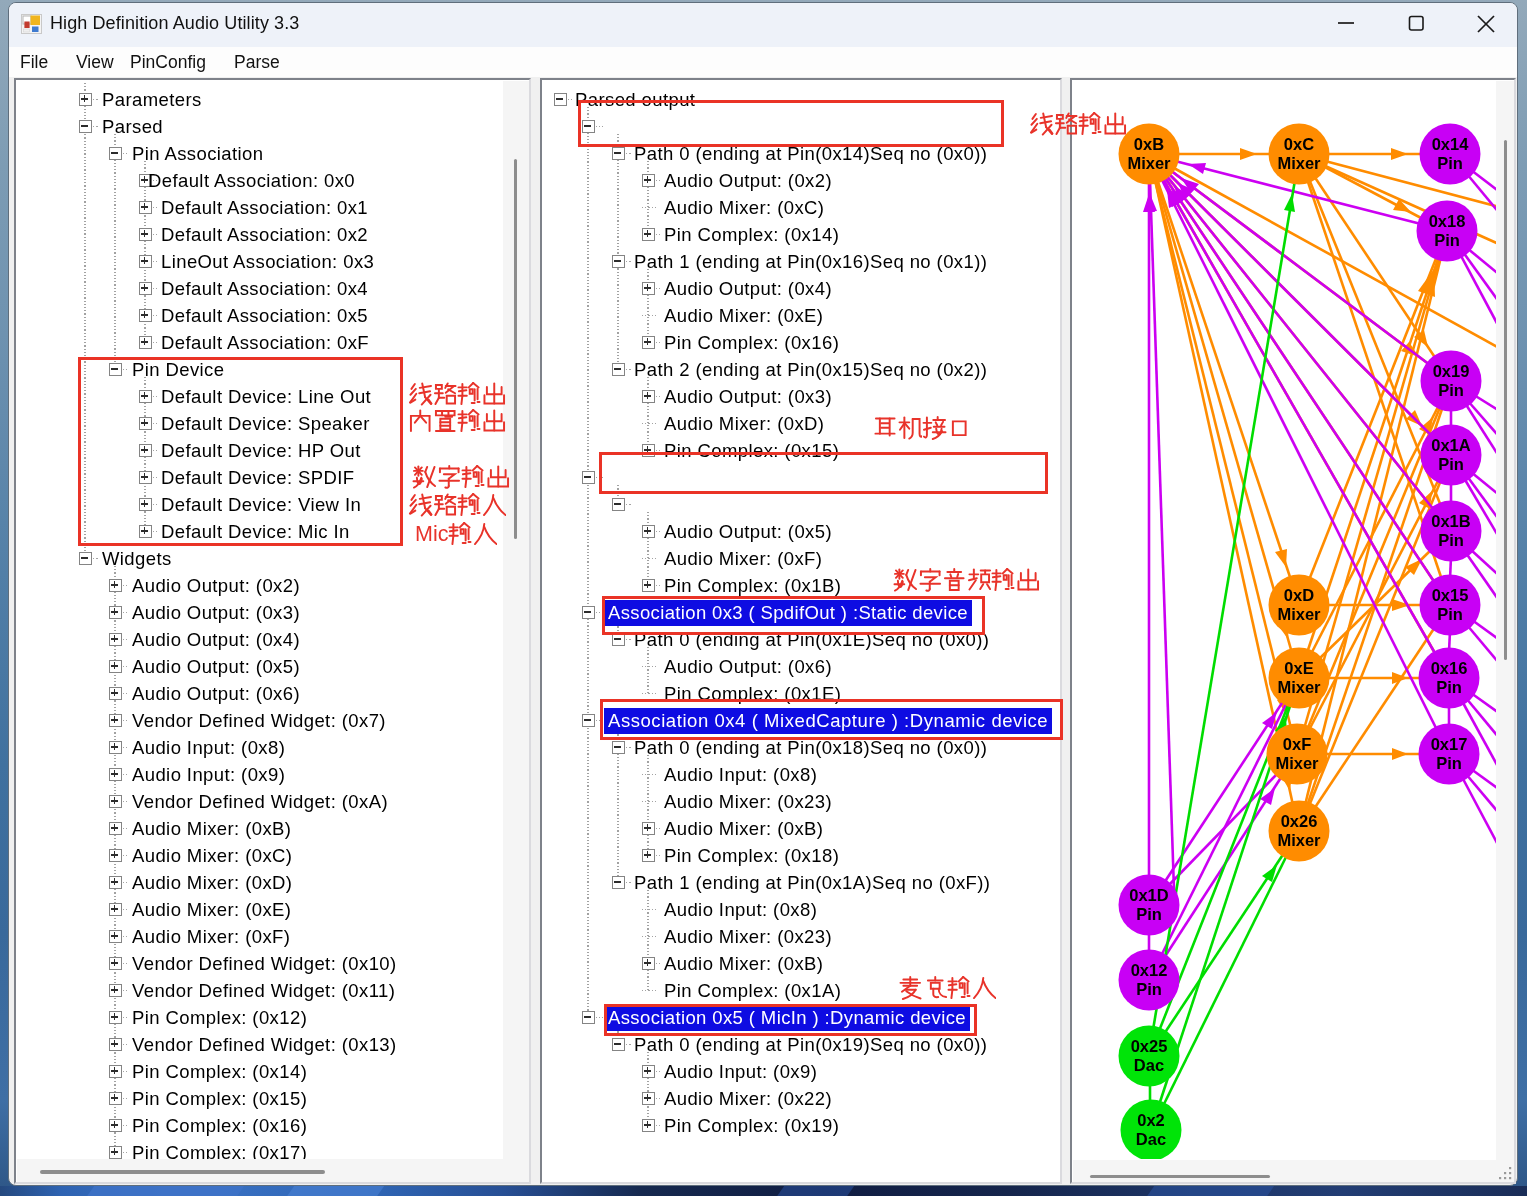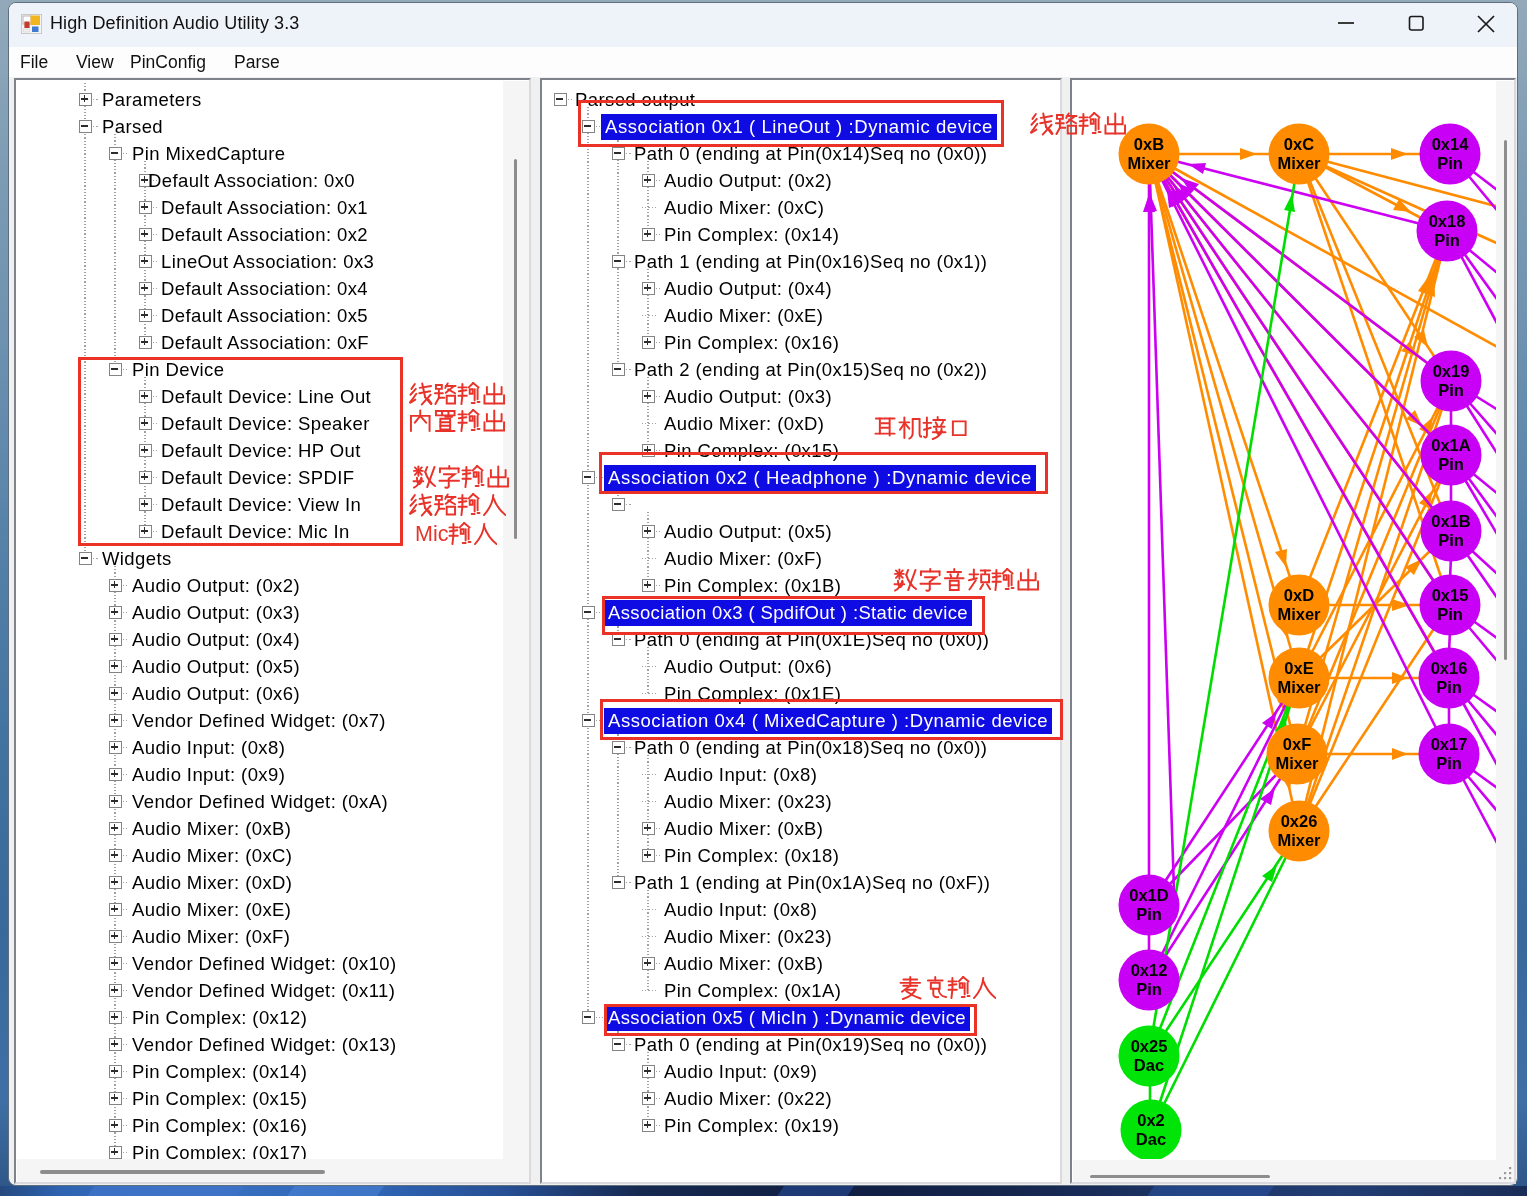--- a/index.html
+++ b/index.html
@@ -70,21 +70,21 @@
 <div class="tr" style="left:102px;top:86.0px">Parameters</div>
 <div class="pm" style="left:78.5px;top:120.0px">
         <i class="h"></i>
       </div>
 <div class="dh" style="left:93px;top:125.5px;width:6px"></div>
 <div class="tr" style="left:102px;top:113.0px">Parsed</div>
 <div class="pm" style="left:108.5px;top:147.0px">
         <i class="h"></i>
       </div>
 <div class="dh" style="left:123px;top:152.5px;width:6px"></div>
-<div class="tr" style="left:132px;top:140.0px">Pin MixedCapture</div>
+<div class="tr" style="left:132px;top:140.0px">Pin Association</div>
 <div class="pm" style="left:138.5px;top:174.0px">
         <i class="h"></i>
         <i class="v"></i>
       </div>
 <div class="dh" style="left:153px;top:179.5px;width:5px"></div>
 <div class="tr" style="left:148px;top:167.0px">Default Association: 0x0</div>
 <div class="pm" style="left:138.5px;top:201.0px">
         <i class="h"></i>
         <i class="v"></i>
       </div>
@@ -323,21 +323,20 @@
 <div class="dv" style="left:647px;top:1051.5px;height:74.0px"></div>
 <div class="pm" style="left:553.5px;top:93.0px">
         <i class="h"></i>
       </div>
 <div class="dh" style="left:568px;top:98.5px;width:4px"></div>
 <div class="tr" style="left:575px;top:86.0px">Parsed output</div>
 <div class="pm" style="left:581.5px;top:120.0px">
         <i class="h"></i>
       </div>
 <div class="dh" style="left:596px;top:125.5px;width:7px"></div>
-<div class="hl" style="left:601px;top:113.5px;letter-spacing:0.58px">Association 0x1 ( LineOut ) :Dynamic device</div>
 <div class="pm" style="left:611.5px;top:147.0px">
         <i class="h"></i>
       </div>
 <div class="dh" style="left:626px;top:152.5px;width:5px"></div>
 <div class="tr" style="left:634px;top:140.0px">Path 0 (ending at Pin(0x14)Seq no (0x0))</div>
 <div class="pm" style="left:641.5px;top:174.0px">
         <i class="h"></i>
         <i class="v"></i>
       </div>
 <div class="dh" style="left:656px;top:179.5px;width:5px"></div>
@@ -385,21 +384,20 @@
 <div class="pm" style="left:641.5px;top:444.0px">
         <i class="h"></i>
         <i class="v"></i>
       </div>
 <div class="dh" style="left:656px;top:449.5px;width:5px"></div>
 <div class="tr" style="left:664px;top:437.0px">Pin Complex: (0x15)</div>
 <div class="pm" style="left:581.5px;top:471.0px">
         <i class="h"></i>
       </div>
 <div class="dh" style="left:596px;top:476.5px;width:7px"></div>
-<div class="hl" style="left:604px;top:464.5px;letter-spacing:0.67px">Association 0x2 ( Headphone ) :Dynamic device</div>
 <div class="pm" style="left:611.5px;top:498.0px">
         <i class="h"></i>
       </div>
 <div class="dh" style="left:626px;top:503.5px;width:5px"></div>
 <div class="pm" style="left:641.5px;top:525.0px">
         <i class="h"></i>
         <i class="v"></i>
       </div>
 <div class="dh" style="left:656px;top:530.5px;width:5px"></div>
 <div class="tr" style="left:664px;top:518.0px">Audio Output: (0x5)</div>

